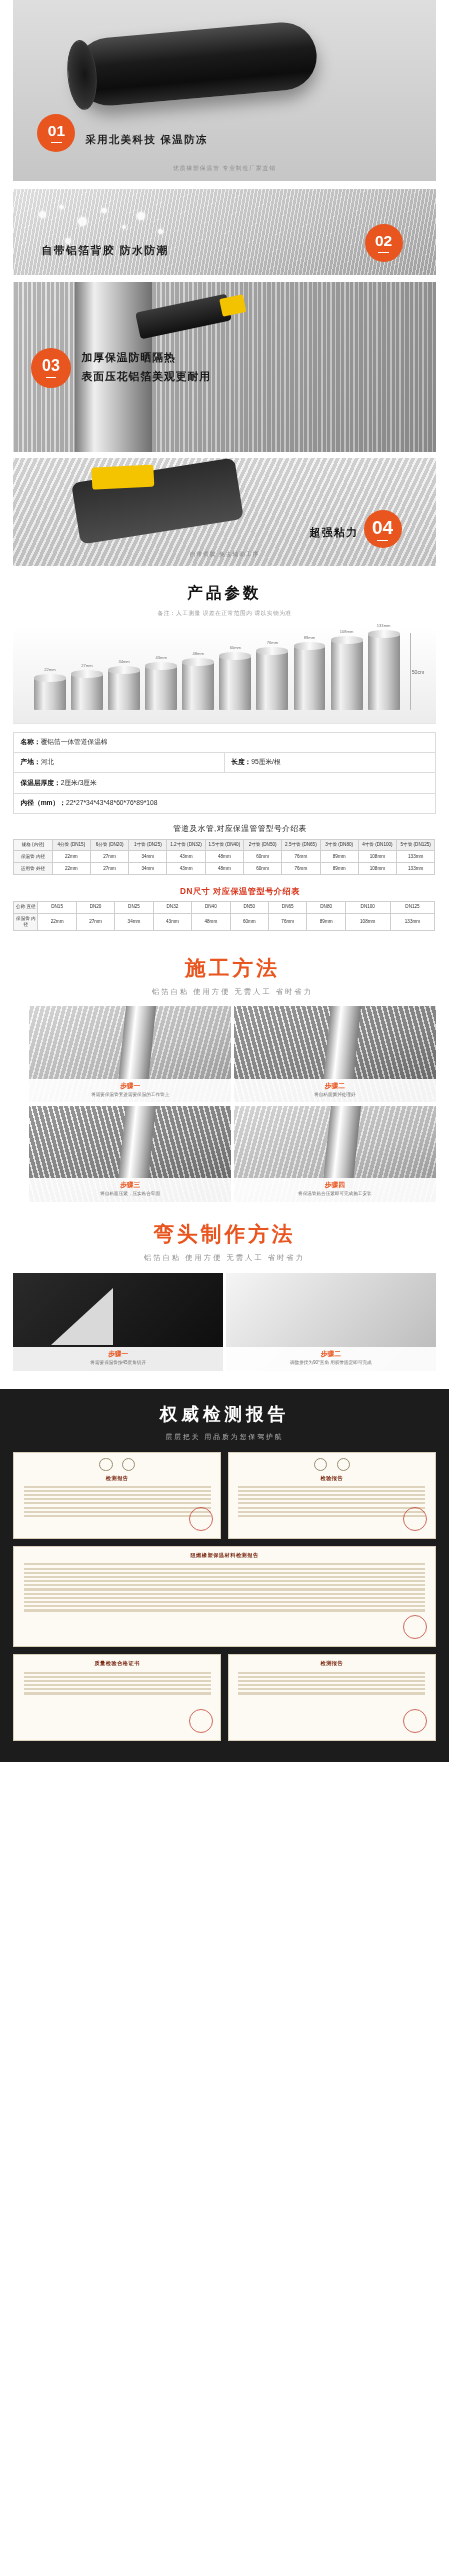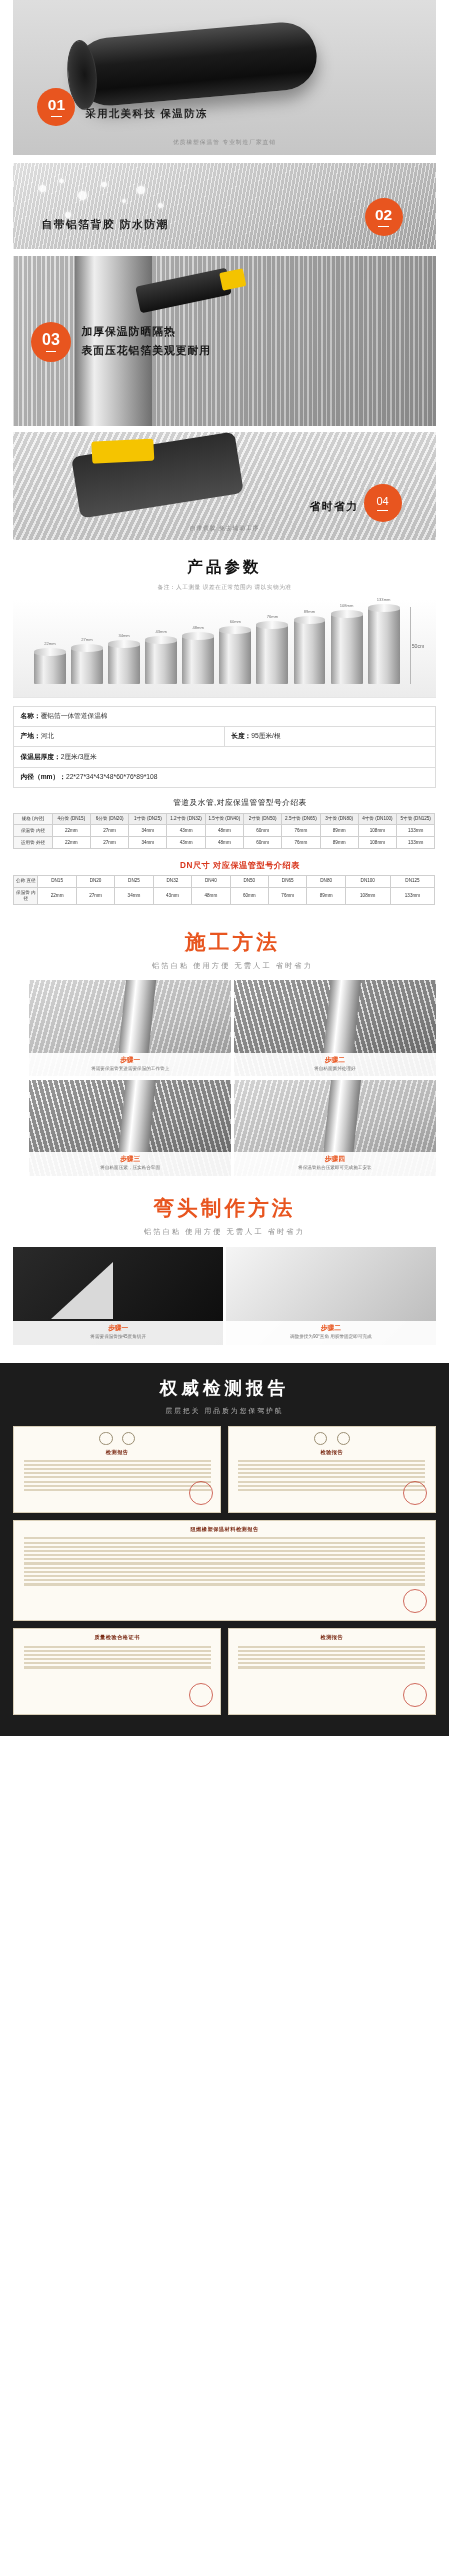--- a/index.html
+++ b/index.html
@@ -23,21 +23,21 @@
   .header .h-main .sp { display: inline-block; width: 13.4px; }
   .header .h-sub {
     font-size: 6.2px; color: #9a9a9a; letter-spacing: 1px;
     text-align: center; margin-top: 4.6px;
   }
 
   
   .feat01 {
     margin: 0 13.4px;
     background: linear-gradient(180deg,#dedede 0%, #cfcfcf 60%, #c6c6c6 100%);
-    height: 155px;
+    height: 181px;
     position: relative;
     overflow: hidden;
   }
   .tube-big {
     position: absolute; left: 62px; top: 30px;
     width: 242px; height: 68px;
     background: linear-gradient(180deg,#4c4c4c 0%, #1b1b1b 40%, #0d0d0d 75%, #2a2a2a 100%);
     border-radius: 34px / 34px;
     box-shadow: 0 9.3px 15.5px rgba(0,0,0,.35);
     transform: rotate(-5deg);
@@ -166,21 +166,21 @@
   }
   .f04-cap {
     position:absolute; right:77px; bottom:26px;
     font-size:10.8px; font-weight:bold; color:#151515; letter-spacing:1.5px;
   }
   .f04-badge {
     position:absolute; right:34px; bottom:17.5px;
     width:38px;height:38px;border-radius:50%;background:#e8551f;color:#fff;
     display:flex;flex-direction:column;align-items:center;justify-content:center;
   }
-  .f04-badge .n{font-size:11px;font-weight:normal;line-height:1;}
+  .f04-badge .n{font-size:19px;font-weight:bold;line-height:1;}
   .f04-badge .bar{width:10.3px;height:1px;background:#fff;margin-top:3.1px;}
   .f04-foot {
     position:absolute;left:0;right:0;bottom:6.2px;text-align:center;
     font-size:5.7px;color:#7d7d7d;letter-spacing:1px;
   }
 
   
   .params { padding: 17.5px 0 5.2px; }
   .params .t { font-size: 15.5px; font-weight: bold; letter-spacing: 3.1px; color:#141414; text-align:center;}
   .params .s { font-size: 5.7px; color:#9b9b9b; letter-spacing:0.5px; text-align:center; margin-top:6.2px;}
@@ -342,21 +342,21 @@
       <span class="n">03</span>
       <span class="bar"></span>
     </div>
     <div class="f03-cap-a">加厚保温防晒隔热</div>
     <div class="f03-cap-b">表面压花铝箔美观更耐用</div>
   </div>
 
   <div class="feat04">
     <div class="f04-bg"></div>
     <div class="f04-hand"></div>
-    <div class="f04-cap">省时省力</div>
+    <div class="f04-cap">超强粘力</div>
     <div class="f04-badge">
       <span class="n">04</span>
       <span class="bar"></span>
     </div>
     <div class="f04-foot">自带背胶 免去辅助工序</div>
   </div>
 
   <div class="params">
     <div class="t">产品参数</div>
     <div class="s">备注：人工测量 误差在正常范围内 请以实物为准</div>

